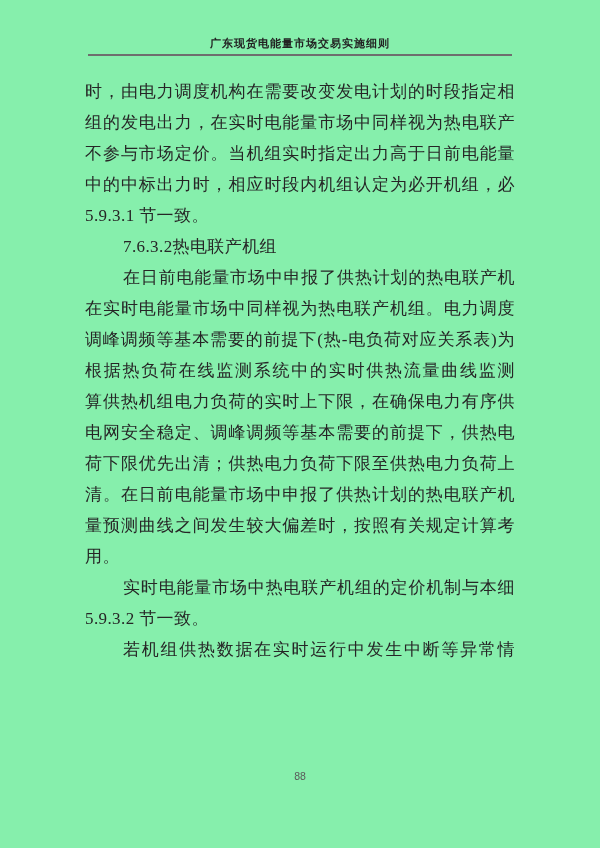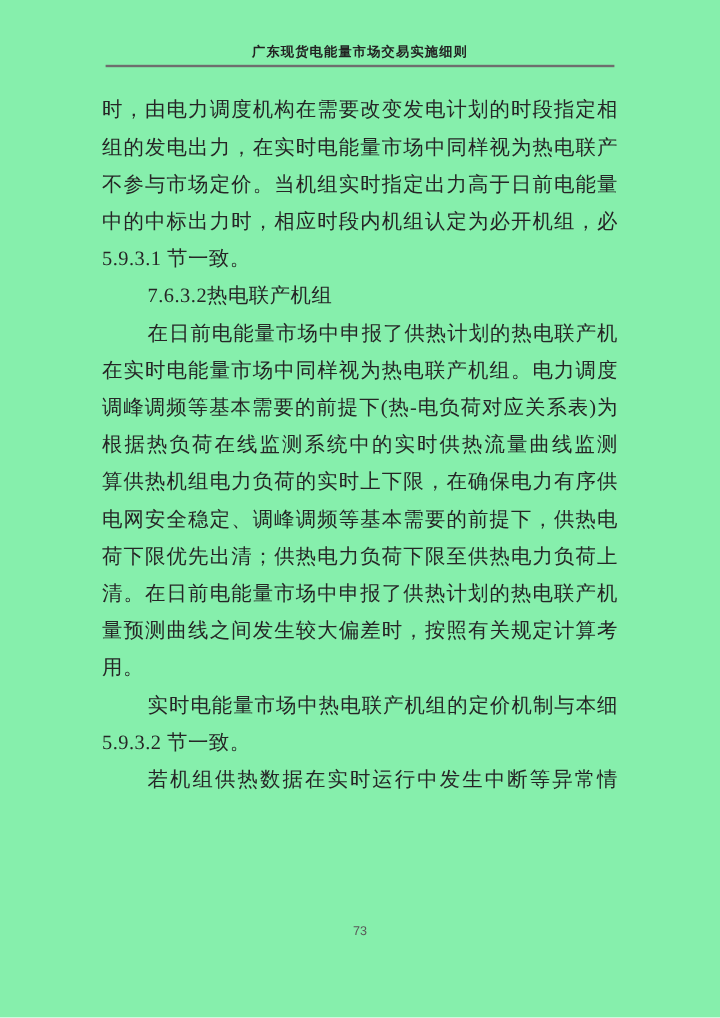--- a/index.html
+++ b/index.html
@@ -84,15 +84,15 @@
     <div class="line jl">电网安全稳定、调峰调频等基本需要的前提下，供热电力负</div>
     <div class="line jl">荷下限优先出清；供热电力负荷下限至供热电力负荷上限之</div>
     <div class="line jl">清。在日前电能量市场中申报了供热计划的热电联产机组</div>
     <div class="line jl">量预测曲线之间发生较大偏差时，按照有关规定计算考核费</div>
     <div class="line">用。</div>
     <div class="line ind jl">实时电能量市场中热电联产机组的定价机制与本细则</div>
     <div class="line">5.9.3.2 节一致。</div>
     <div class="line ind jl">若机组供热数据在实时运行中发生中断等异常情况，电</div>
   </div>
 
-  <div class="page-number">73</div>
+  <div class="page-number">88</div>
 
 </div>
 
 </body></html>

